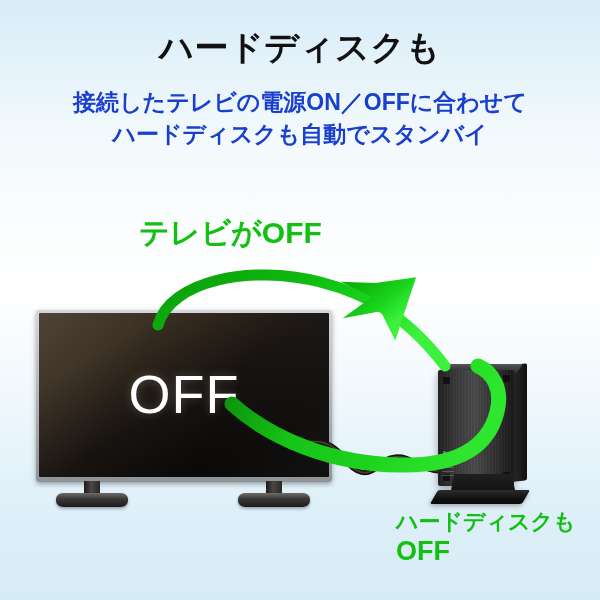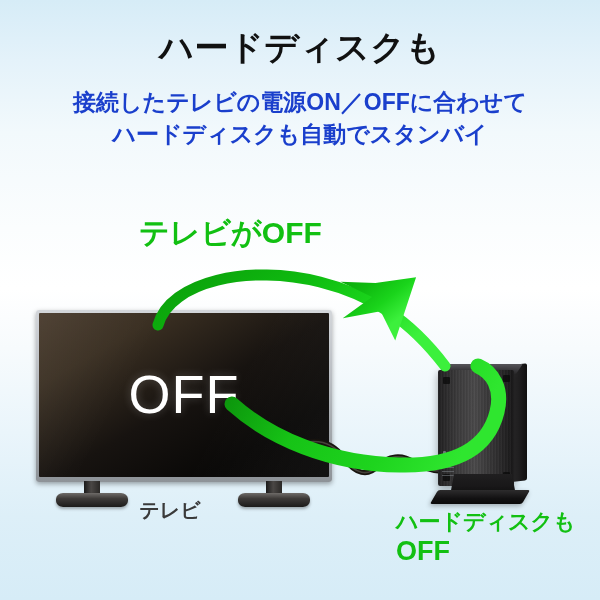--- a/index.html
+++ b/index.html
@@ -300,21 +300,20 @@
 
   <div class="tv-foot" id="tv-foot-left">
     <div class="neck"></div>
     <div class="base"></div>
   </div>
   <div class="tv-foot" id="tv-foot-right">
     <div class="neck"></div>
     <div class="base"></div>
   </div>
 
-  <div class="device-caption" id="caption-tv">テレビ</div>
 
   <svg id="cable" width="600" height="600" viewBox="0 0 600 600">
     <path d="M295 445 C 318 437, 334 443, 345 459
              C 355 474, 368 477, 378 466
              C 388 455, 402 454, 414 462
              C 426 470, 438 473, 450 470" fill="none" stroke="#18140f" stroke-width="5" stroke-linecap="round"></path>
     <path d="M295 445 C 318 437, 334 443, 345 459
              C 355 474, 368 477, 378 466
              C 388 455, 402 454, 414 462
              C 426 470, 438 473, 450 470" fill="none" stroke="#55504a" stroke-width="1.6" stroke-linecap="round" opacity="0.75"></path>

